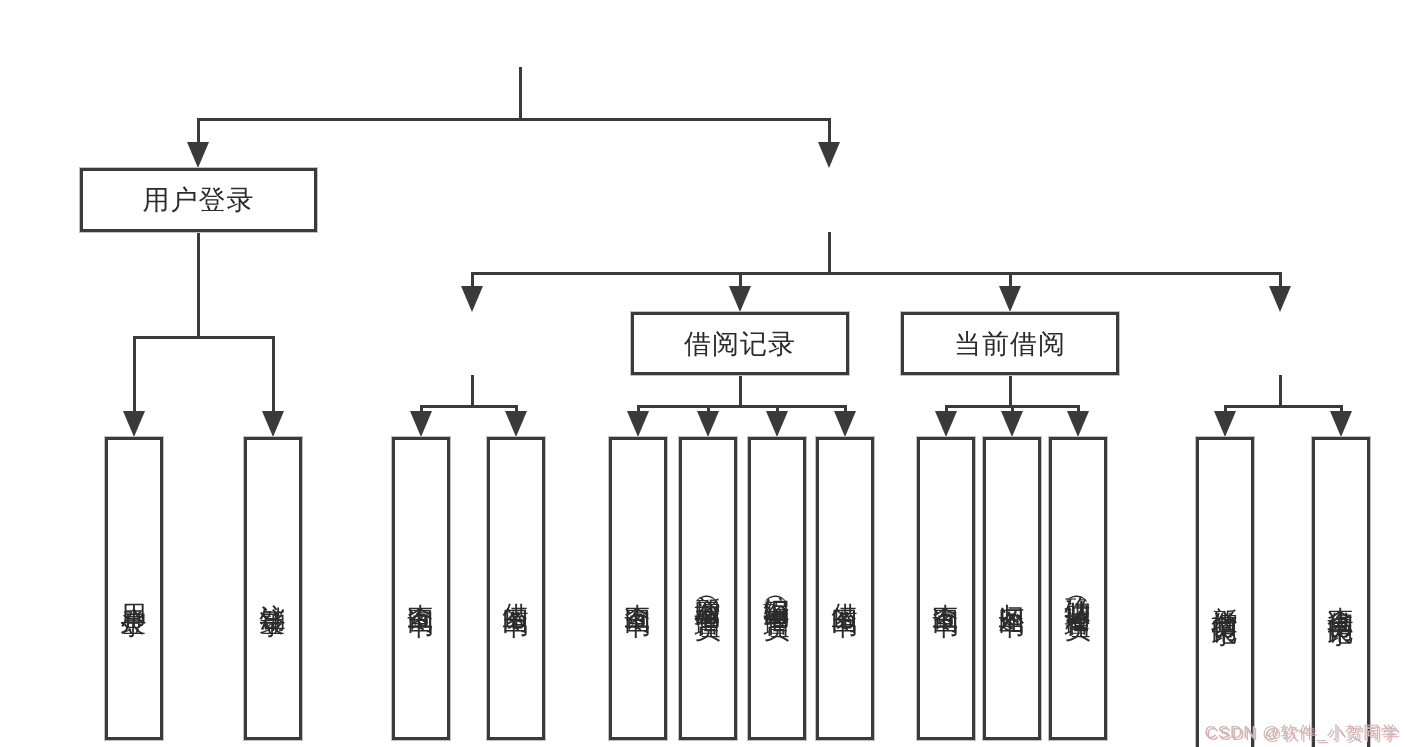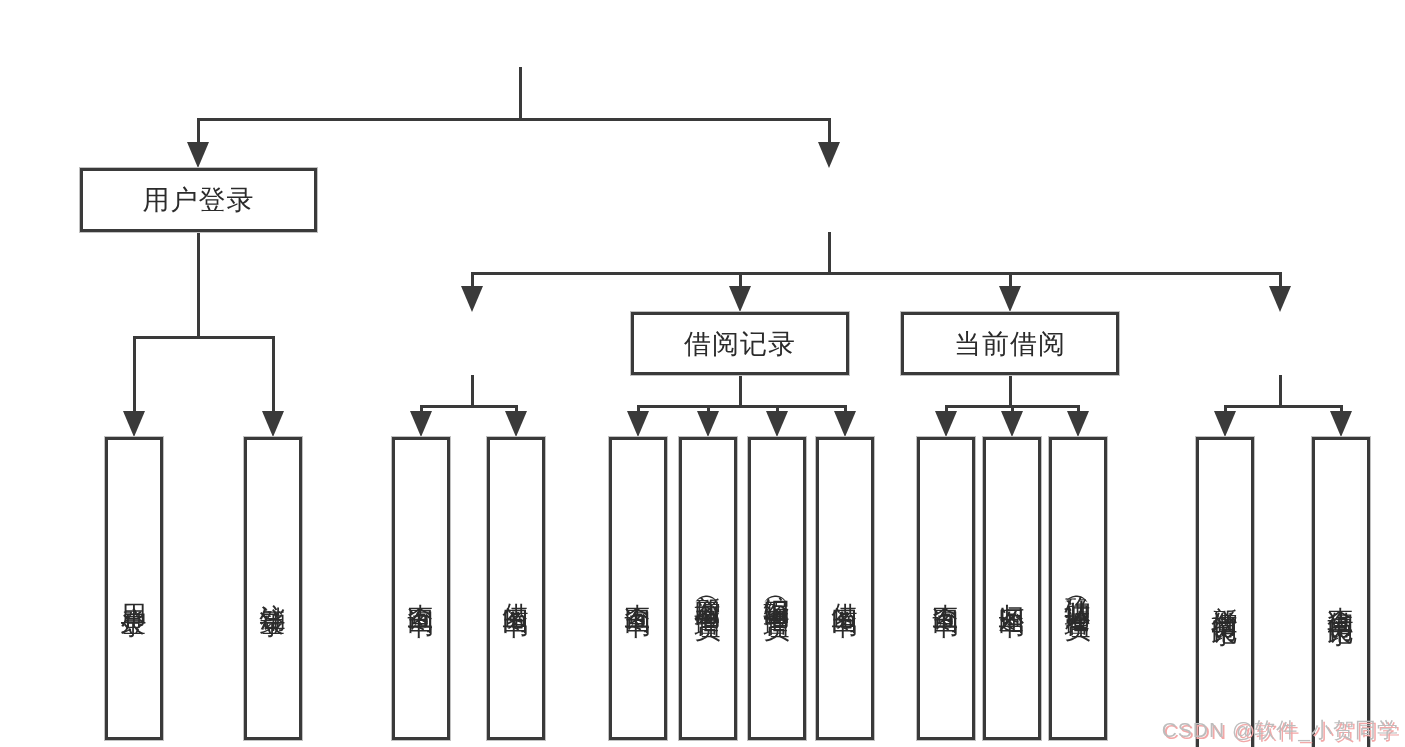--- a/index.html
+++ b/index.html
@@ -62,21 +62,21 @@
     width:0;height:0;
     border-left:11px solid transparent;
     border-right:11px solid transparent;
     border-top:26px solid var(--line);
     z-index:1;
   }
   .watermark{
     position:absolute;
     right:6px;
     bottom:3px;
-    font-size:21px;
+    font-size:17px;
     letter-spacing:1px;
     color:var(--watermark_gray);
     text-shadow:2px 2px 0 var(--watermark_pink);
     z-index:5;
     white-space:nowrap;
   }
 </style>
 </head>
 <body>
 

